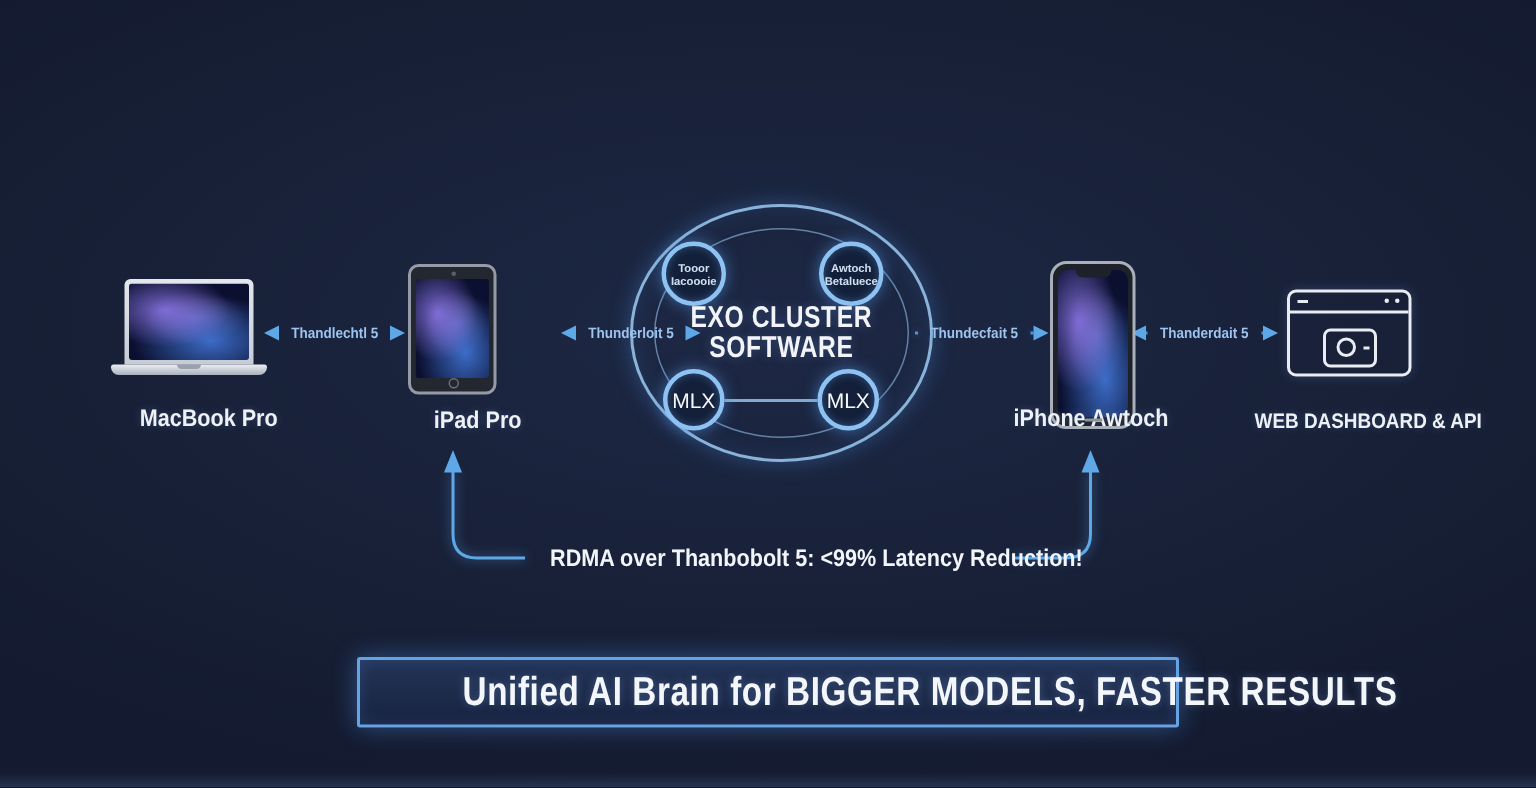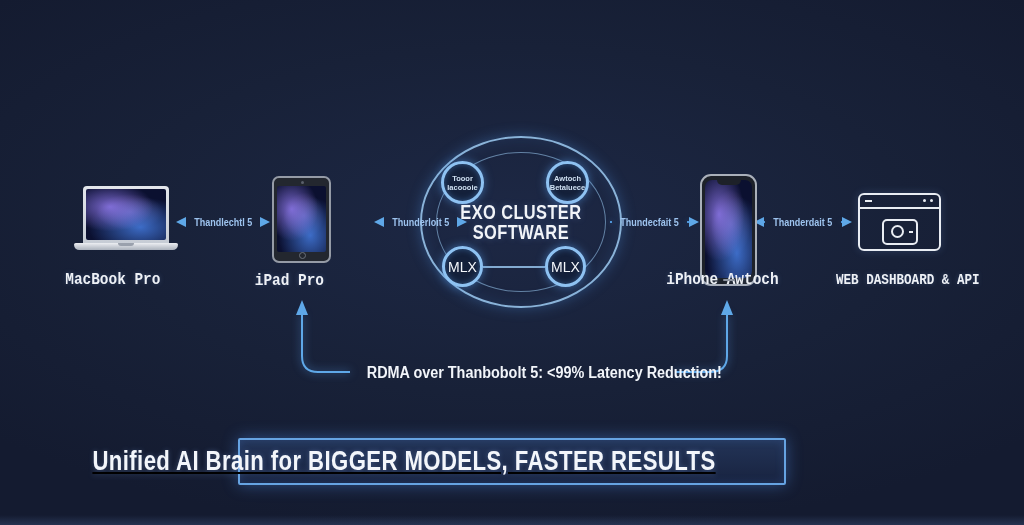--- a/index.html
+++ b/index.html
@@ -70,23 +70,22 @@
   .browser .br-dot{position:absolute;top:4px;width:3px;height:3px;border-radius:50%;background:#e9edf3;}
   .browser .br-dot.d1{right:13px;} .browser .br-dot.d2{right:6px;}
   .browser .br-cam{
     position:absolute;left:50%;top:24px;width:36px;height:26px;margin-left:-18px;
     border:2px solid #e9edf3;border-radius:5px;box-sizing:border-box;
   }
   .browser .br-lens{position:absolute;left:7px;top:4px;width:13px;height:13px;border:2px solid #e9edf3;border-radius:50%;box-sizing:border-box;}
   .browser .br-tick{position:absolute;right:3px;top:10px;width:4px;height:2px;background:#e9edf3;}
 
   .device-label{
-    position:absolute;text-align:left;color:#eef1f6;font-weight:700;font-size:16px;
+    position:absolute;text-align:right;color:#eef1f6;font-weight:700;font-size:16px;
     text-shadow:0 0 6px rgba(130,170,240,0.25);
-    font-family:Liberation Mono, monospace;
   }
 
   
   .ring{position:absolute;border-radius:50%;box-sizing:border-box;}
   .ring.outer{
     left:420px;top:136px;width:202px;height:172px;
     border:2px solid rgba(158,205,245,0.85);
     box-shadow:0 0 14px rgba(80,150,230,0.35), inset 0 0 18px rgba(80,150,230,0.15);
   }
   .ring.inner{
@@ -126,21 +125,21 @@
   
   .callout-text{
     position:absolute;left:347px;top:364px;width:331px;text-align:center;
     color:#f2f5fa;font-size:16px;font-weight:700;
   }
   .banner{
     position:absolute;left:238px;top:438px;width:548px;height:47px;
     border:2px solid #66a3e2;border-radius:2px;box-sizing:border-box;
     background:linear-gradient(180deg,#233457 0%,#182340 100%);
     box-shadow:0 0 16px rgba(80,140,230,0.45), inset 0 0 10px rgba(80,140,230,0.2);
-    display:flex;align-items:center;justify-content:flex-end;text-decoration:underline;
+    display:flex;align-items:center;justify-content:flex-start;
   }
   .banner .banner-text{
     color:#f3f6fb;font-size:27px;font-weight:700;letter-spacing:0.5px;
     text-shadow:0 0 6px rgba(140,180,245,0.3);
   }
   svg.overlay{position:absolute;left:0;top:0;pointer-events:none;}
 </style>
 </head>
 <body>
 

